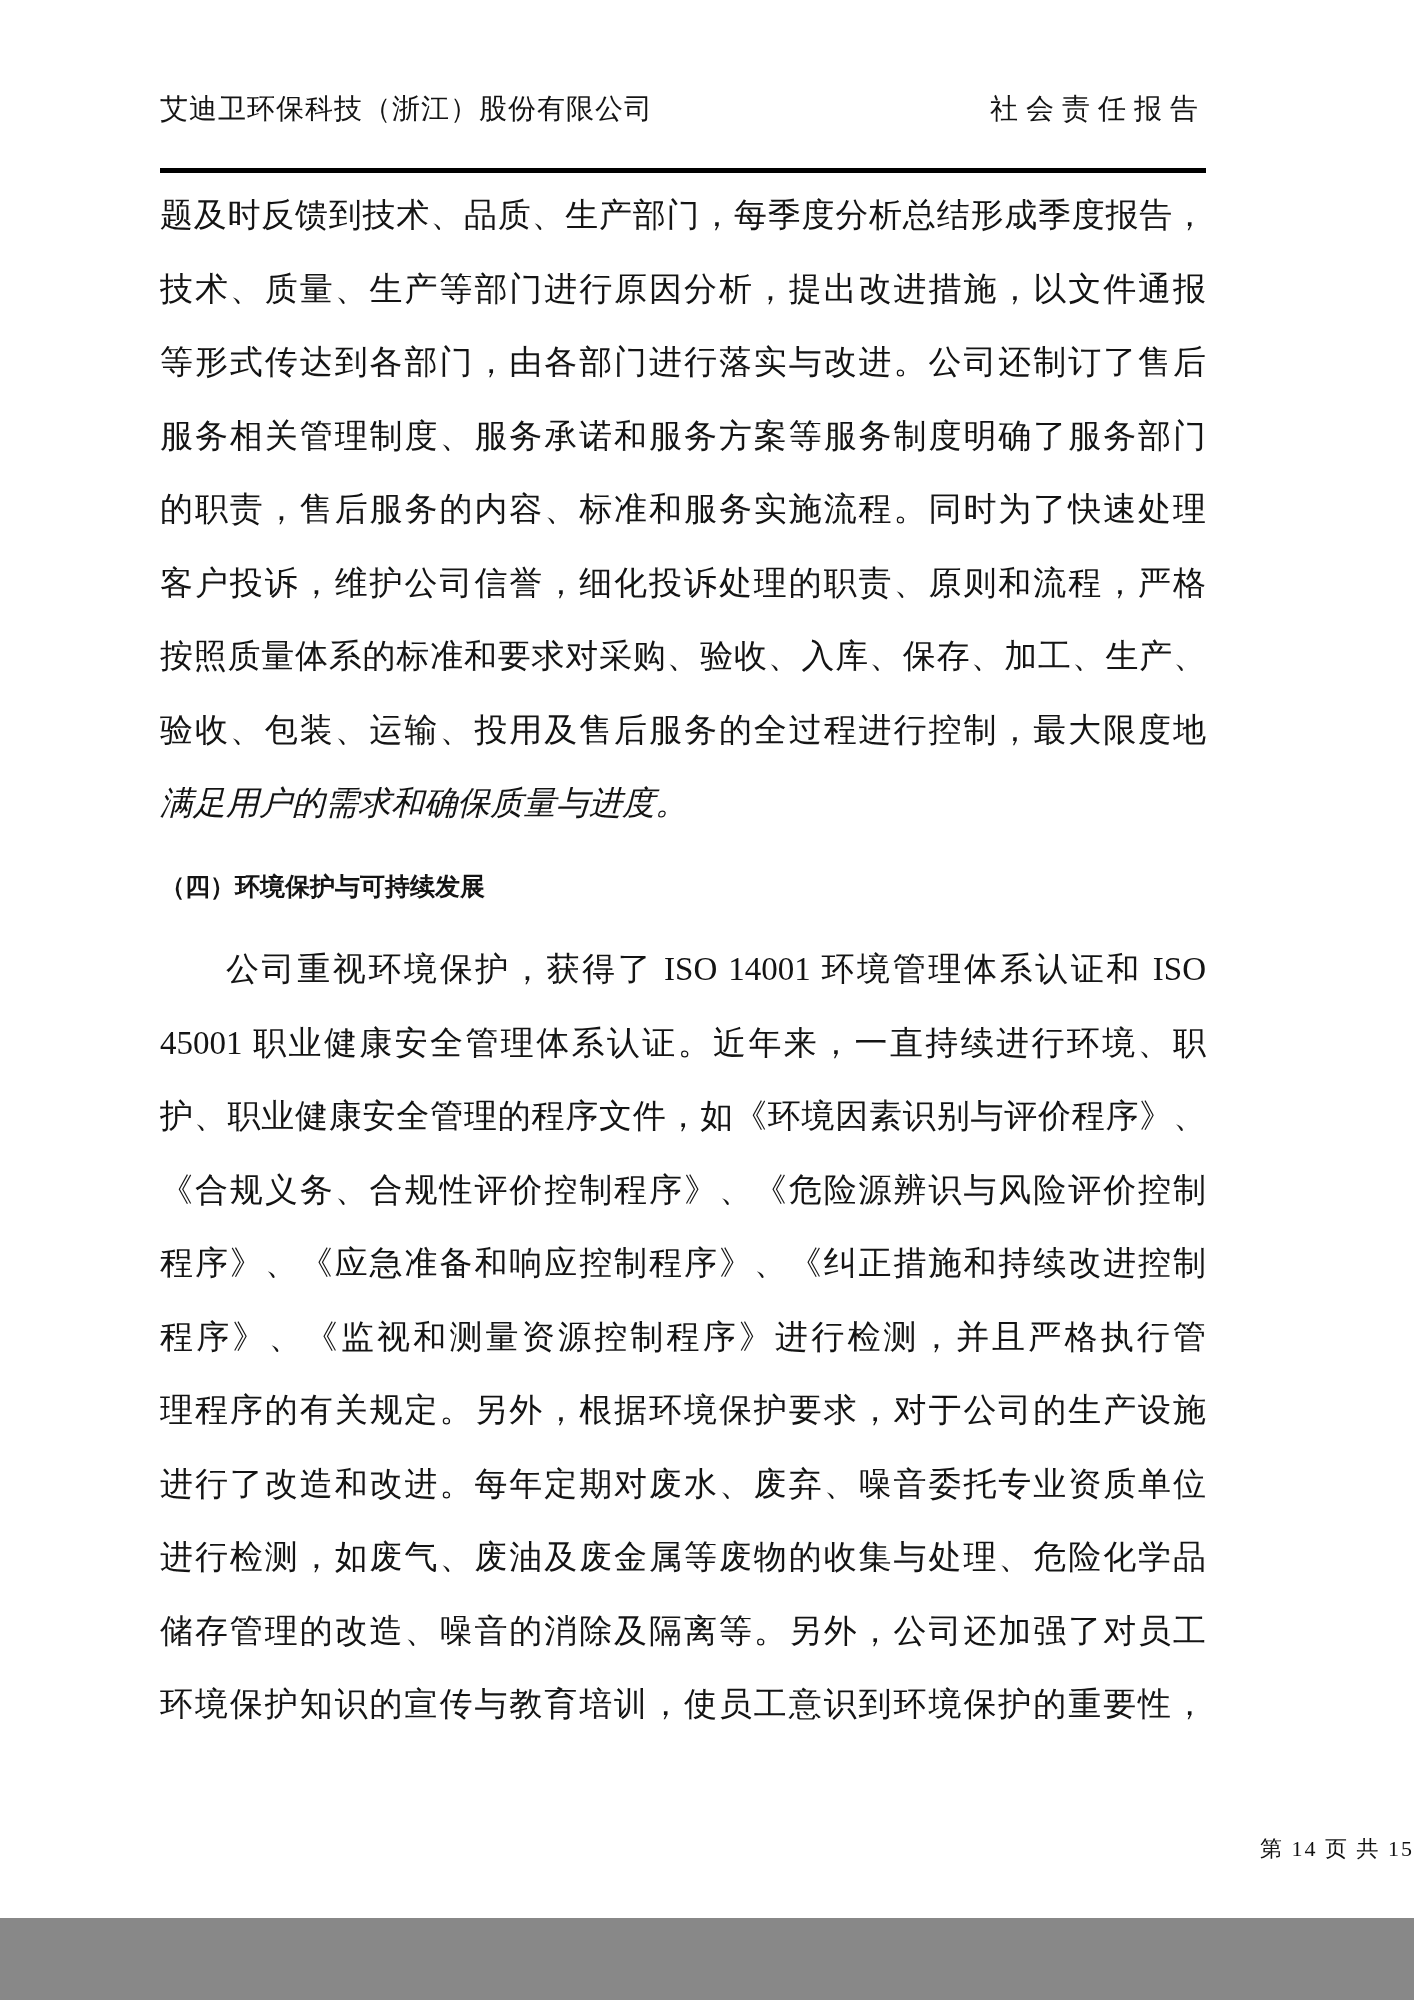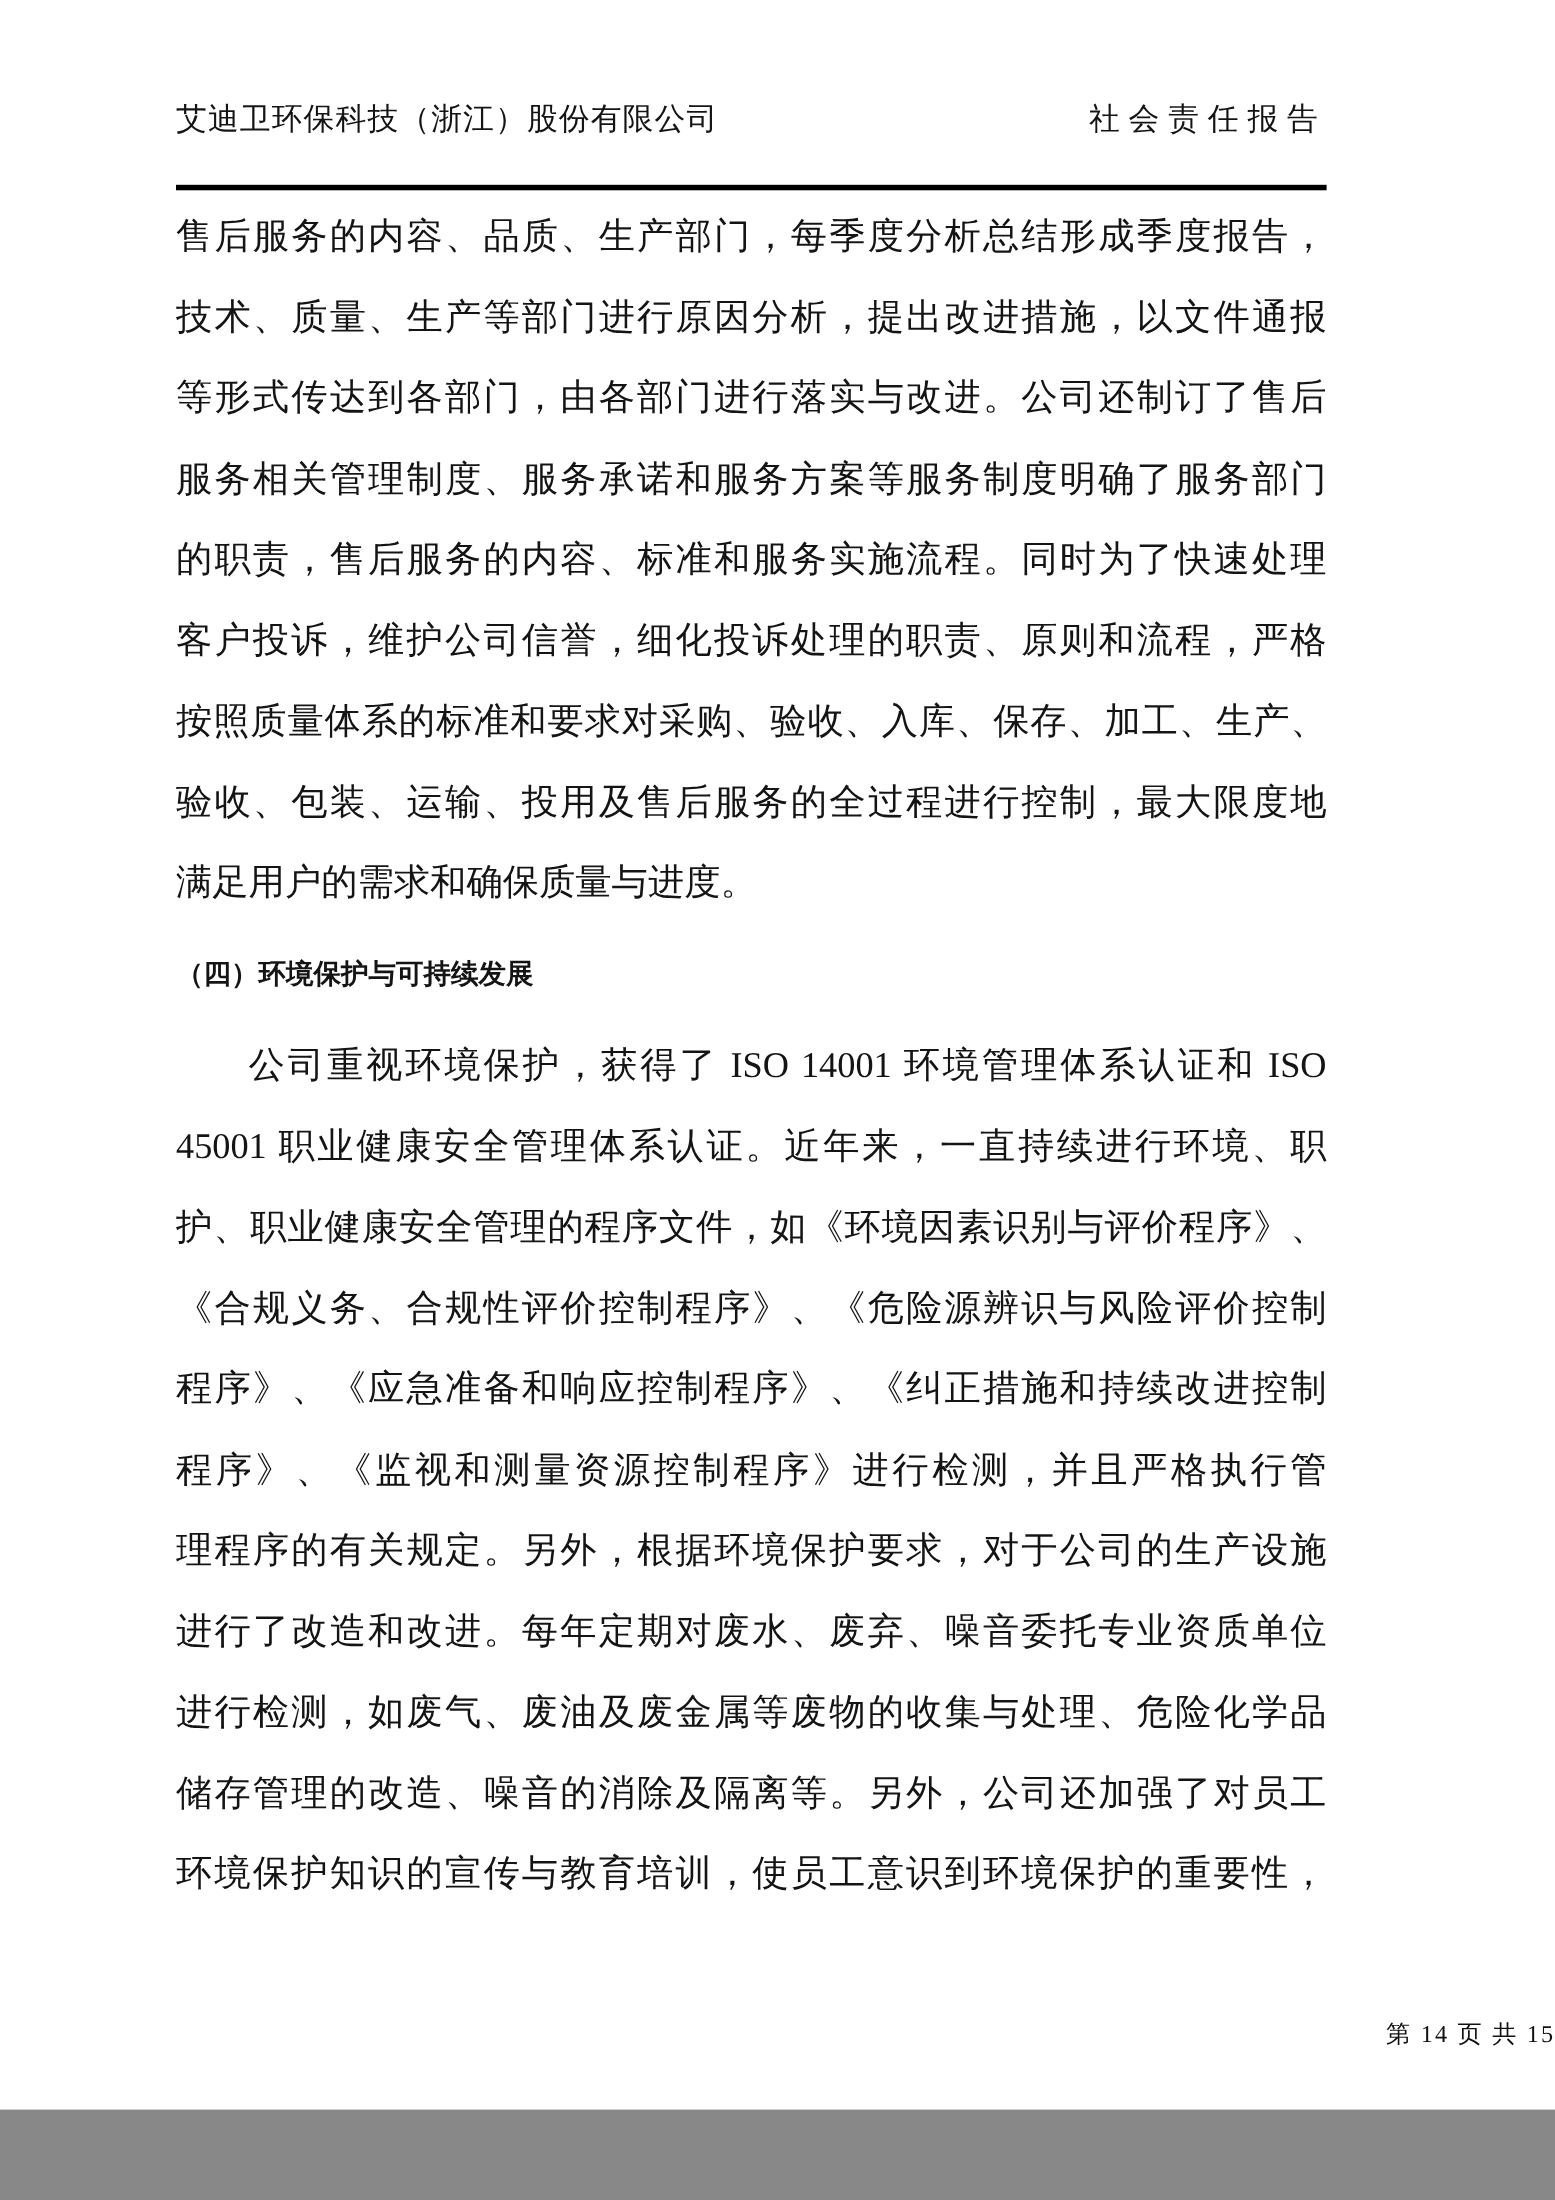--- a/index.html
+++ b/index.html
@@ -47,20 +47,21 @@
     font-size: 33px;
     line-height: 73.5px;
     height: 73.5px;
     text-align: justify;
     text-align-last: justify;
     text-justify: inter-character;
     white-space: nowrap;
   }
   .line.para-end {
     text-align-last: left;
+    font-style: italic;
   }
   .line.indent {
     padding-left: 66px;
   }
   .section-heading {
     font-size: 25px;
     line-height: 73.5px;
     height: 73.5px;
     font-weight: bold;
     margin-top: 9px;
@@ -88,21 +89,21 @@
   <div class="content">
 
     <div class="doc-header">
       <span class="company">艾迪卫环保科技（浙江）股份有限公司</span>
       <span class="report-title">社会责任报告</span>
     </div>
 
     <div class="body-text">
 
       <div>
-        <div class="line">售后服务的内容、品质、生产部门，每季度分析总结形成季度报告，</div>
+        <div class="line">题及时反馈到技术、品质、生产部门，每季度分析总结形成季度报告，</div>
         <div class="line">技术、质量、生产等部门进行原因分析，提出改进措施，以文件通报</div>
         <div class="line">等形式传达到各部门，由各部门进行落实与改进。公司还制订了售后</div>
         <div class="line">服务相关管理制度、服务承诺和服务方案等服务制度明确了服务部门</div>
         <div class="line">的职责，售后服务的内容、标准和服务实施流程。同时为了快速处理</div>
         <div class="line">客户投诉，维护公司信誉，细化投诉处理的职责、原则和流程，严格</div>
         <div class="line">按照质量体系的标准和要求对采购、验收、入库、保存、加工、生产、</div>
         <div class="line">验收、包装、运输、投用及售后服务的全过程进行控制，最大限度地</div>
         <div class="line para-end">满足用户的需求和确保质量与进度。</div>
       </div>
 

